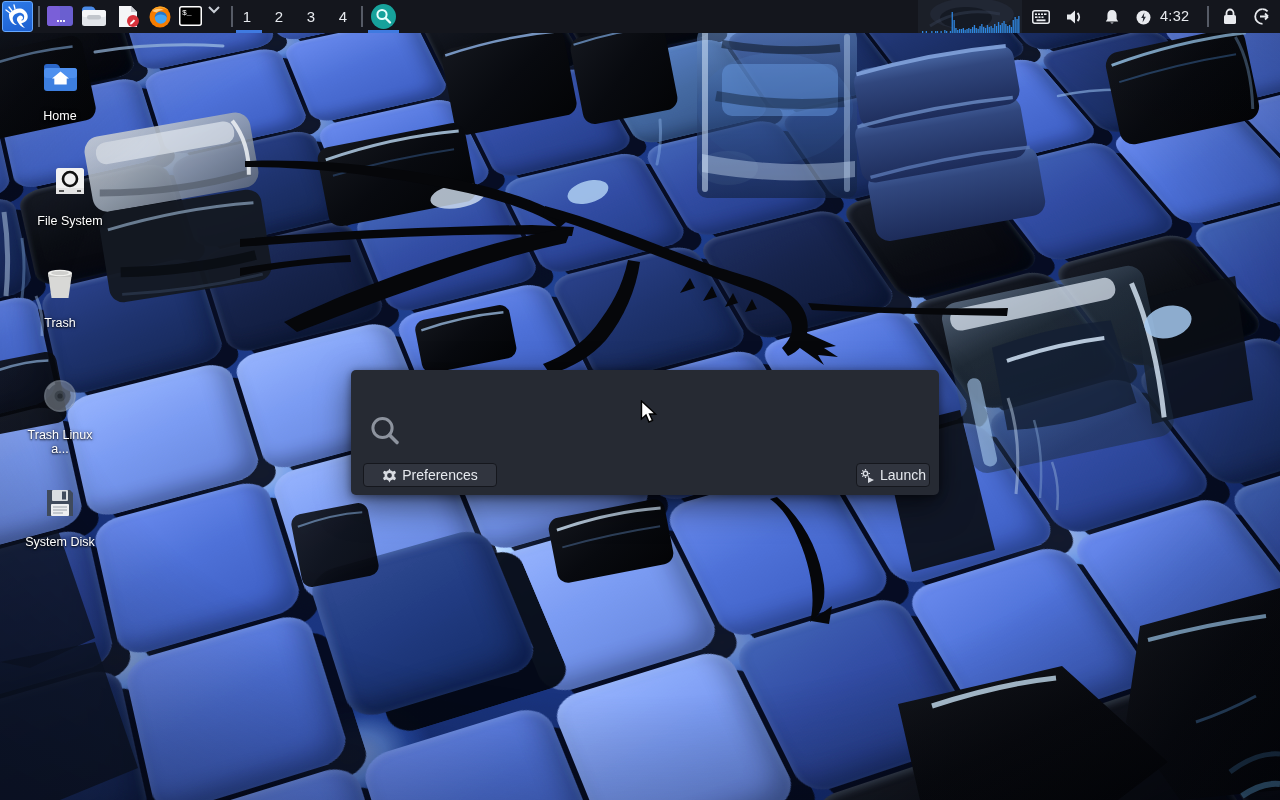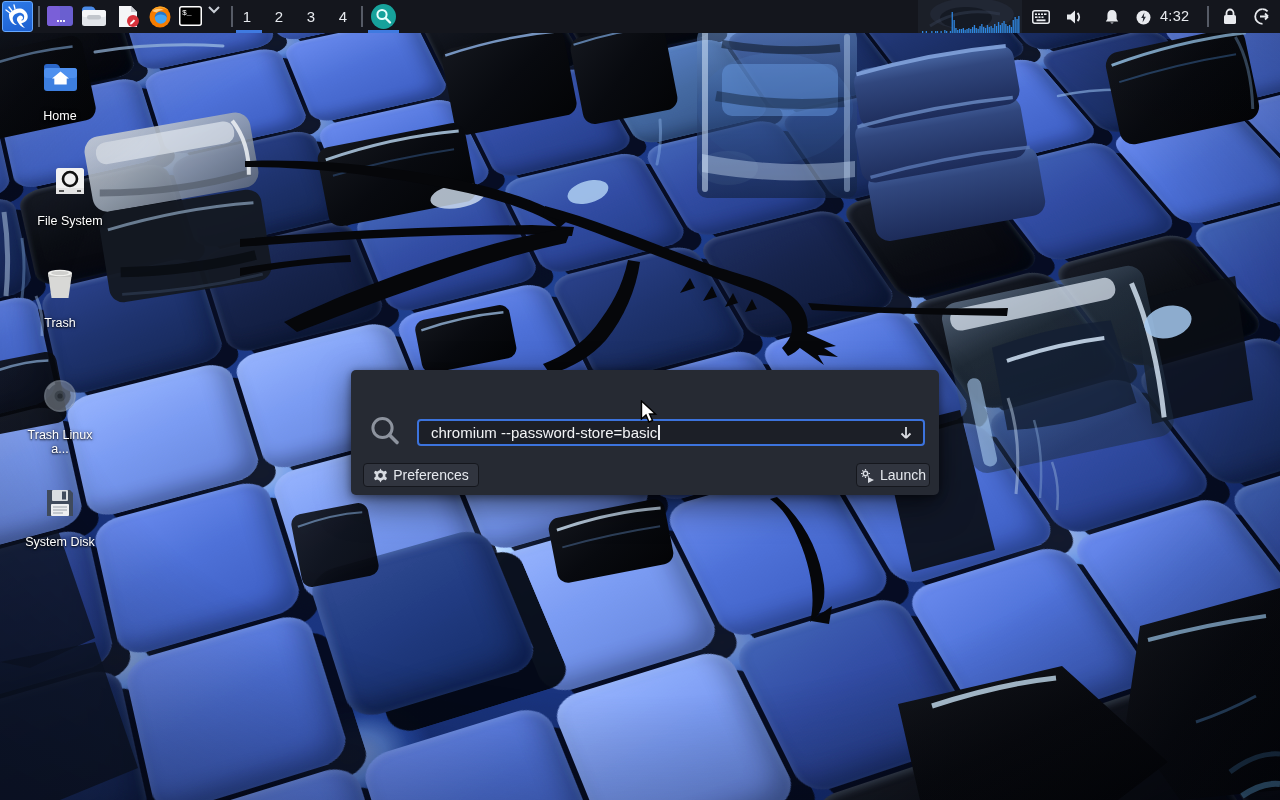--- a/index.html
+++ b/index.html
@@ -531,26 +531,21 @@
  </svg>
  <div class="dlab">System Disk</div>
 </div>
 
 <div id="dlg">
  <div id="dbody">
   <svg style="position:absolute;left:18px;top:16px;" width="32" height="32" viewBox="0 0 32 32">
    <circle cx="13.5" cy="13" r="9.6" stroke="#8d939e" stroke-width="3" fill="none"></circle>
    <path d="M20.5,20 L28,27.5" stroke="#8d939e" stroke-width="3.6" stroke-linecap="round"></path>
   </svg>
-  <div id="dinput">chromium --password-store=basic<span id="caret"></span>
-   <svg style="position:absolute;right:10px;top:5px;" width="14" height="14" viewBox="0 0 14 14">
-          <path d="M7,1 L7,12 M7,12 L2.5,7.5 M7,12 L11.5,7.5" stroke="#d8dbe0" stroke-width="1.8" fill="none"></path>
-        </svg>
-  </div>
-  <div class="dbtn" style="left:12px;width:116px;">
+  <div class="dbtn" style="left:12px;width:134px;">
    <svg width="15" height="15" viewBox="0 0 15 15" style="margin-right:5px;flex:none;">
     <path d="M7.5,0.5 L8.6,2.6 A5.2,5.2 0 0 1 10.6,3.4 L12.9,2.7 L14,4.9 L12.3,6.4 A5.2,5.2 0 0 1 12.3,8.6 L14,10.1 L12.9,12.3 L10.6,11.6 A5.2,5.2 0 0 1 8.6,12.4 L7.5,14.5 L6.4,12.4 A5.2,5.2 0 0 1 4.4,11.6 L2.1,12.3 L1,10.1 L2.7,8.6 A5.2,5.2 0 0 1 2.7,6.4 L1,4.9 L2.1,2.7 L4.4,3.4 A5.2,5.2 0 0 1 6.4,2.6 Z M7.5,5.1 A2.4,2.4 0 1 0 7.5,9.9 A2.4,2.4 0 1 0 7.5,5.1 Z" fill="#d9dce2"></path>
    </svg>Preferences</div>
   <div class="dbtn" style="left:505px;width:74px;">
    <svg width="15" height="15" viewBox="0 0 15 15" style="margin-right:5px;flex:none;">
     <circle cx="5.5" cy="5.5" r="2.2" fill="none" stroke="#d9dce2" stroke-width="1.4"></circle>
     <path d="M5.5,1 L5.5,2.6 M5.5,8.4 L5.5,10 M1,5.5 L2.6,5.5 M8.4,5.5 L10,5.5 M2.3,2.3 L3.4,3.4 M7.6,7.6 L8.7,8.7 M2.3,8.7 L3.4,7.6" stroke="#d9dce2" stroke-width="1.2"></path>
     <path d="M8,9 L14,12 L8,15 Z" fill="#d9dce2"></path>
    </svg>Launch</div>
  </div>

